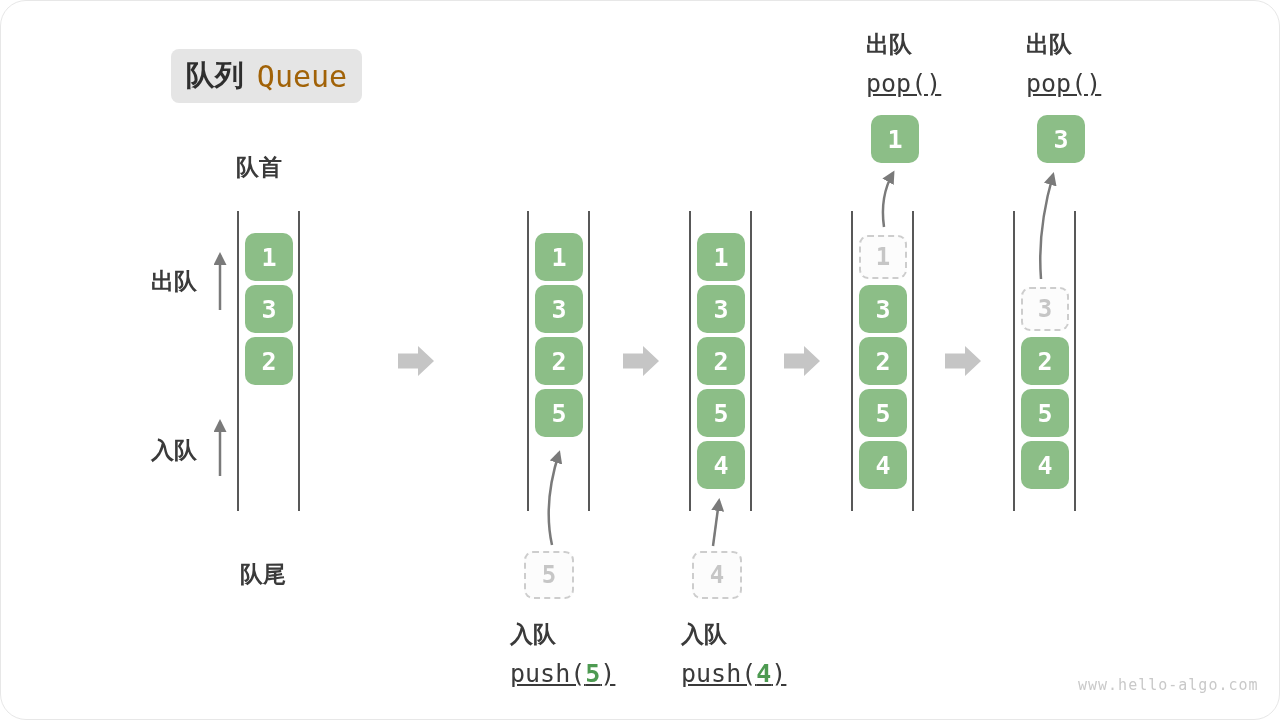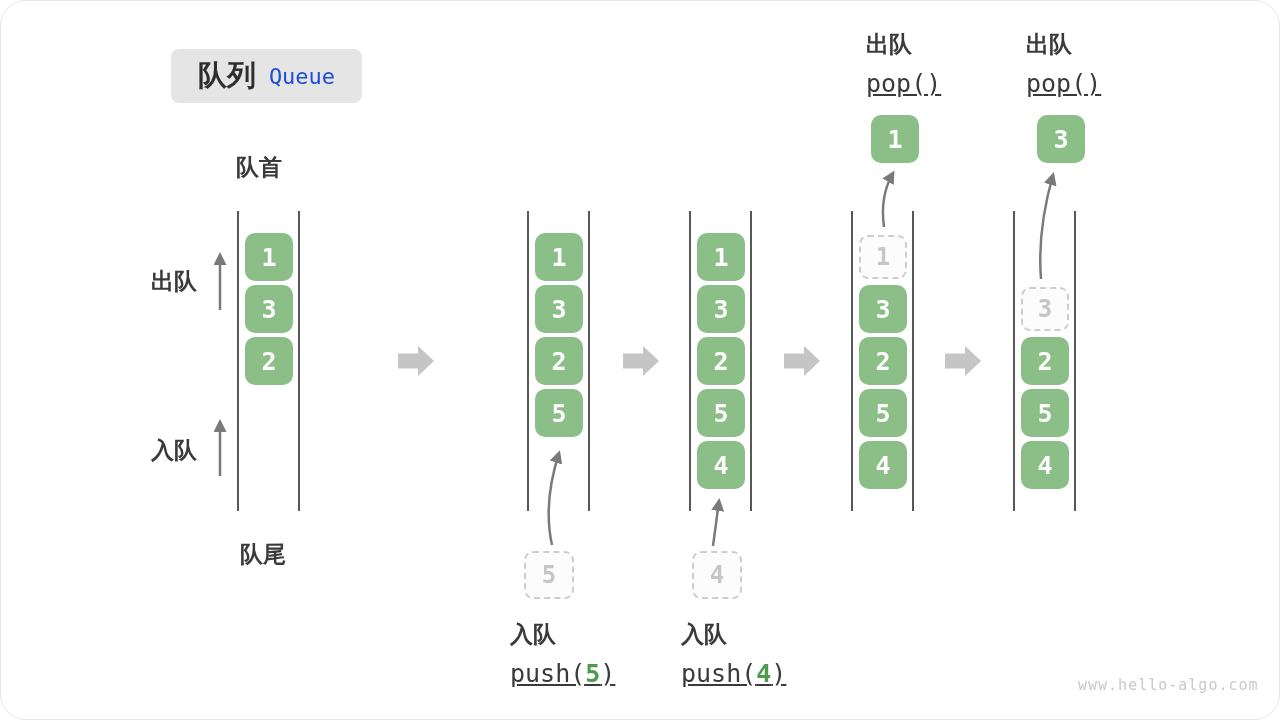--- a/index.html
+++ b/index.html
@@ -7,21 +7,21 @@
     position:relative;width:1280px;height:720px;background:#fff;
     border:1px solid #e7e7e7;border-radius:26px;box-sizing:border-box;
     font-family:"Liberation Sans",sans-serif;overflow:hidden;
   }
   .title-box{
     position:absolute;left:170px;top:48px;width:191px;height:54px;
     background:#e5e5e5;border-radius:8px;display:flex;align-items:center;
     justify-content:center;gap:13px;
   }
   .title-zh{font-size:29px;font-weight:bold;color:#2e2e2e;}
-  .title-en{font-family:"DejaVu Sans Mono",monospace;font-size:22px;color:#1d4ed8;}
+  .title-en{font-family:"DejaVu Sans Mono",monospace;font-size:30px;color:#a16207;}
   .zh-label{position:absolute;color:#3a3a3a;font-weight:bold;font-size:23px;white-space:nowrap;}
   .wall{position:absolute;width:2px;height:300px;top:210px;background:#585858;}
   .box{
     position:absolute;width:48px;height:48px;border-radius:10px;background:#8CBE87;
     color:#fff;font-family:"DejaVu Sans Mono",monospace;font-weight:bold;font-size:25px;
     display:flex;align-items:center;justify-content:center;
   }
   .ghost{
     position:absolute;border:2px dashed #cdcdcd;border-radius:9px;background:#fcfcfc;
     color:#c6c6c6;font-family:"DejaVu Sans Mono",monospace;font-weight:bold;font-size:24px;
@@ -45,21 +45,21 @@
 <body>
 
 <div class="canvas">
 
   <div class="title-box">
     <span class="title-zh">队列</span>
     <span class="title-en">Queue</span>
   </div>
 
   <div class="zh-label" style="left:235px;top:151px;text-align:center;">队首</div>
-  <div class="zh-label" style="left:239px;top:538px;">队尾</div>
+  <div class="zh-label" style="left:239px;top:558px;">队尾</div>
   <div class="zh-label" style="left:150px;top:265px;">出队</div>
   <div class="zh-label" style="left:150px;top:434px;">入队</div>
 
   <svg class="overlay" width="1280" height="720" viewBox="0 0 1280 720">
     <defs>
       <marker id="ah" markerUnits="userSpaceOnUse" markerWidth="14" markerHeight="13" refX="10" refY="6.5" orient="auto">
         <path d="M0,0 L13,6.5 L0,13 Z" fill="#7a7a7a"></path>
       </marker>
     </defs>
     <path class="thin-arrow" d="M219 309 L219 254" marker-end="url(#ah)"></path>

